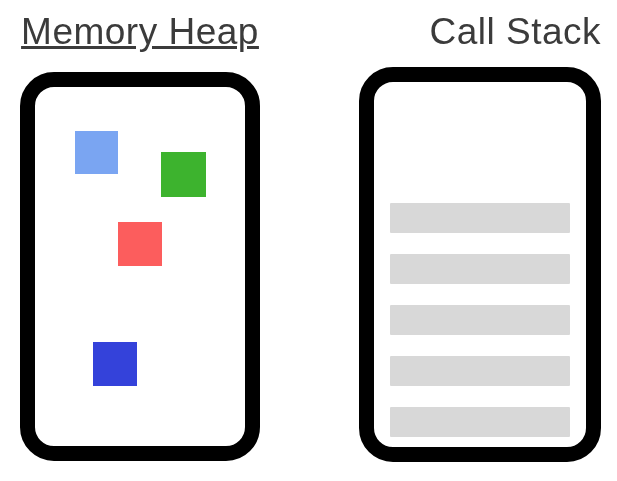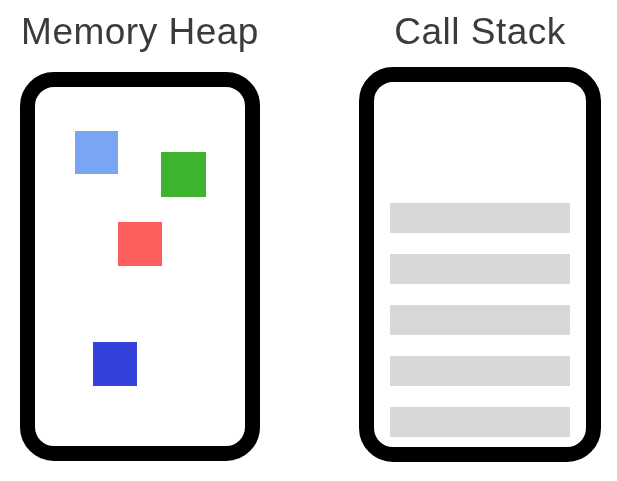--- a/index.html
+++ b/index.html
@@ -17,22 +17,22 @@
   .panel-title {
     position: absolute;
     top: 10px;
     font-size: 37px;
     line-height: 1.2;
     color: #3b3b3b;
     text-align: center;
     letter-spacing: 0.5px;
     white-space: nowrap;
   }
-  .panel-title.heap { left: 20px; width: 240px; }
-  .panel-title.stack { left: 359px; width: 242px; }
+  .panel-title.heap { left: 20px; width: 240px; text-decoration: underline; }
+  .panel-title.stack { left: 359px; width: 242px; text-align: right; }
 
   .container-box {
     position: absolute;
     box-sizing: border-box;
     border: 15px solid #000000;
     border-radius: 34px;
     background: #ffffff;
   }
   .heap-box {
     left: 20px;

